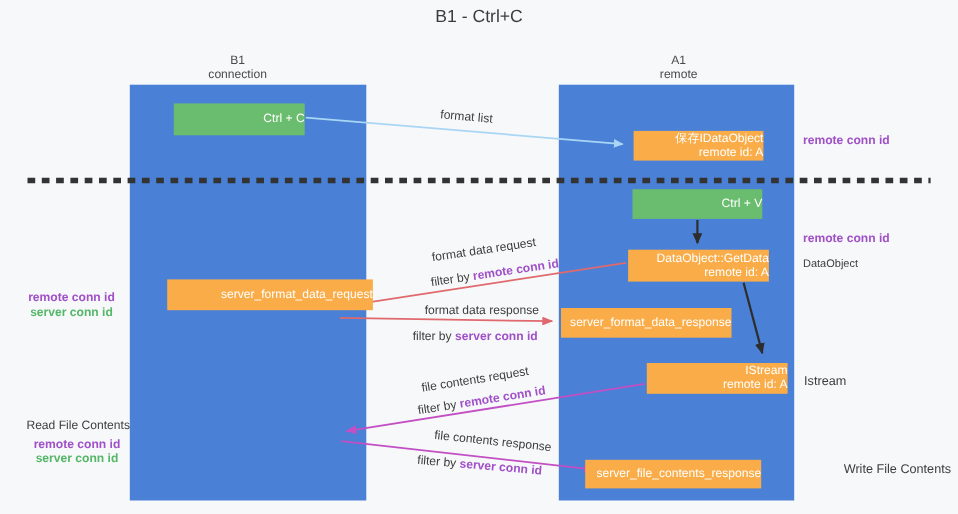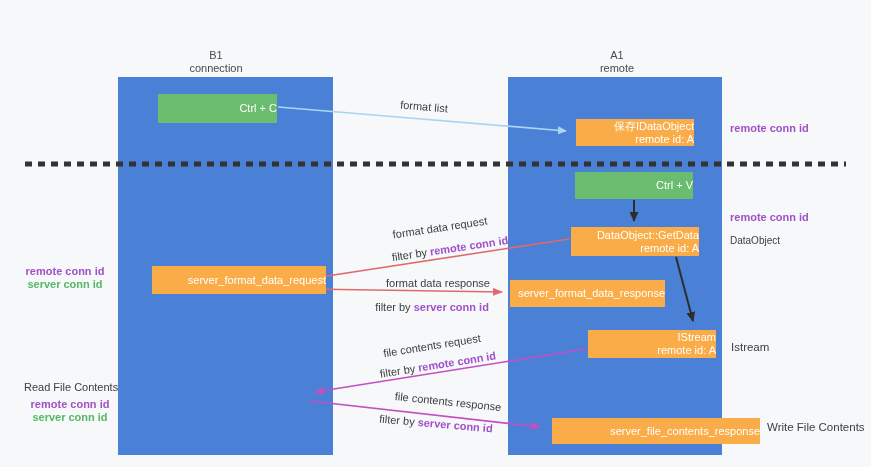--- a/index.html
+++ b/index.html
@@ -43,20 +43,21 @@
   .purple { color:var(--purple,#a050c8); font-weight:bold; }
   .greent { color:var(--green-text,#55b768); font-weight:bold; }
   .stack { text-align:center; }
 </style>
 </head>
 <body>
 
 <div class="canvas">
 
   <div class="title">
+    <div>B1 - Ctrl+C</div>
   </div>
 
   <div class="col-header hdr-left">
     <div>B1</div>
     <div>connection</div>
   </div>
   <div class="col-header hdr-right">
     <div>A1</div>
     <div>remote</div>
   </div>
@@ -108,35 +109,35 @@
 
   <div class="box green" style="left:575px;top:172px;width:118px;height:27px;">
     <span>Ctrl + V</span>
   </div>
 
   <div class="box orange" style="left:571px;top:227px;width:128px;height:29px;">
     <span>DataObject::GetData</span>
     <span>remote id: A</span>
   </div>
 
-  <div class="box orange" style="left:152px;top:266px;width:174px;height:28px;">
+  <div class="box orange" style="left:152px;top:254px;width:174px;height:28px;padding-left:13px;">
     <span>server_format_data_request</span>
   </div>
 
   <div class="box orange" style="left:510px;top:280px;width:155px;height:27px;">
     <span>server_format_data_response</span>
   </div>
 
   <div class="box orange" style="left:588px;top:330px;width:128px;height:28px;">
     <span>IStream</span>
     <span>remote id: A</span>
   </div>
 
 
-  <div class="box orange" style="left:552px;top:418px;width:160px;height:26px;padding-left:48px;">
+  <div class="box orange" style="left:532px;top:418px;width:160px;height:26px;">
     <span>server_file_contents_response</span>
   </div>
 
   <div class="lbl rot-dn5" style="left:424px;top:107px;">format list</div>
 
   <div class="lbl rot-up" style="left:440px;top:228px;">format data request</div>
   <div class="lbl rot-up" style="left:450px;top:249px;">
     <span>filter by</span>
     <span class="purple">remote conn id</span>
   </div>

